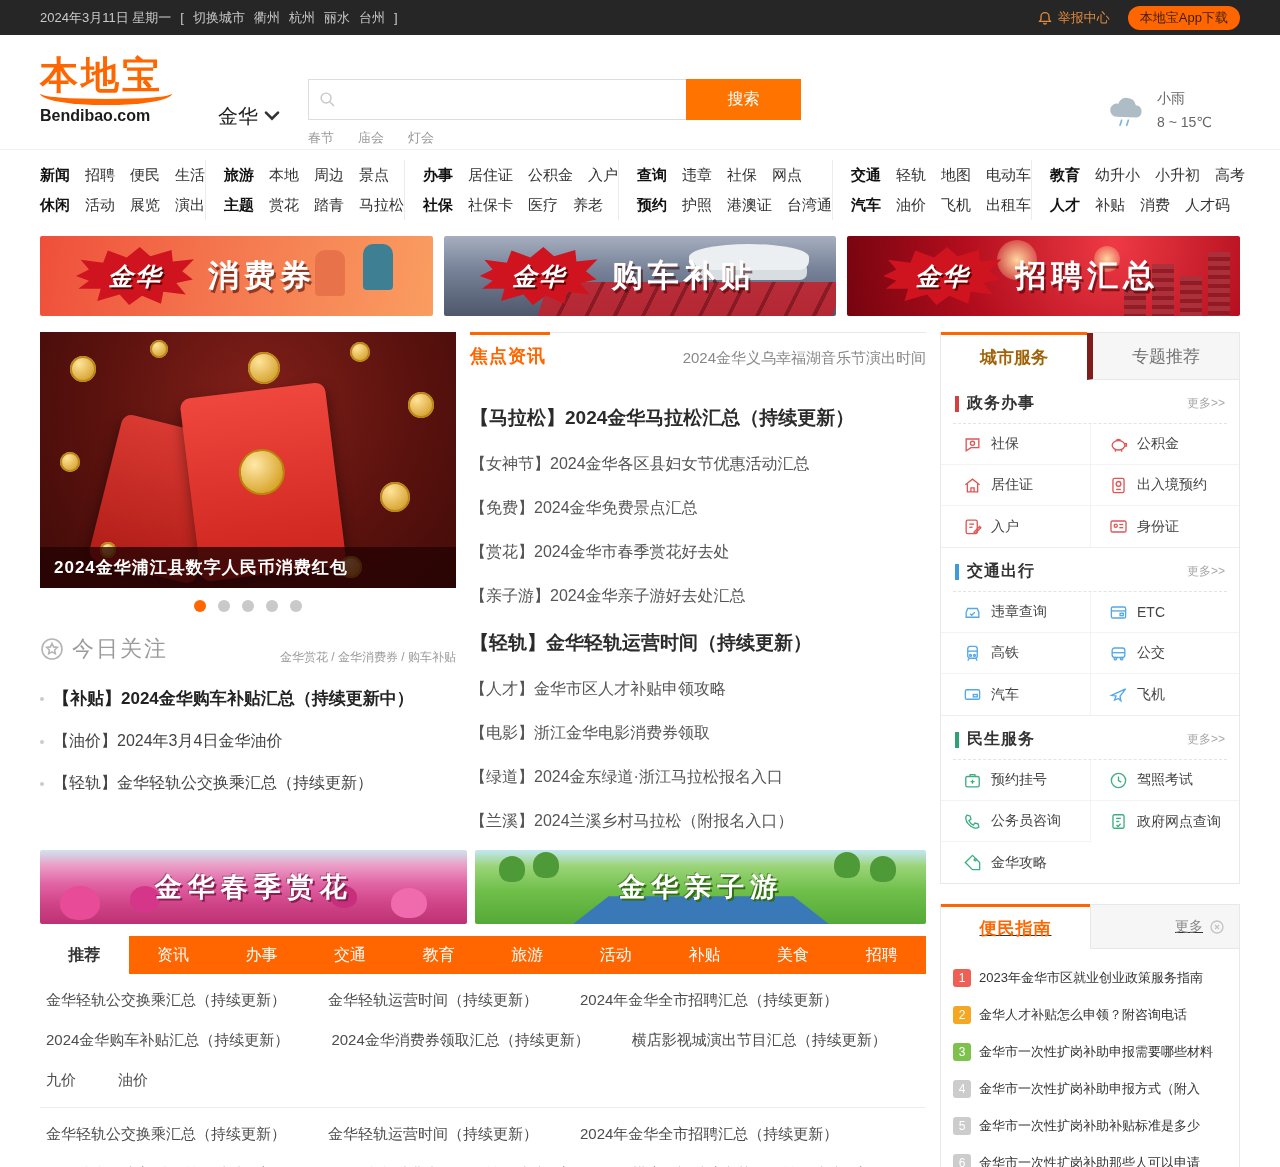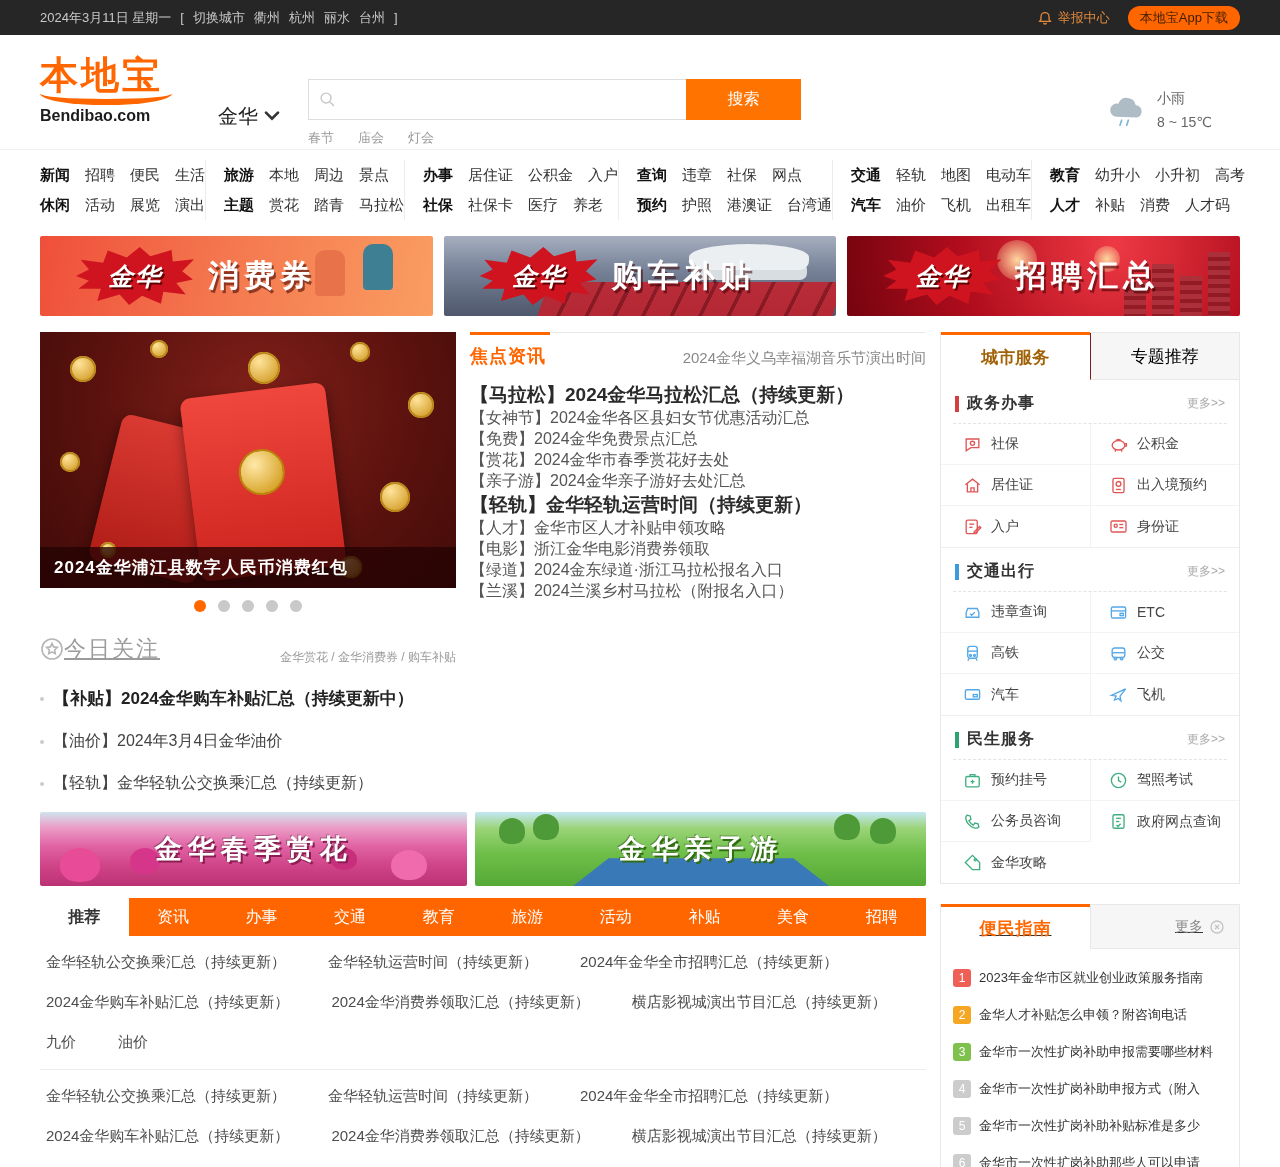--- a/index.html
+++ b/index.html
@@ -80,33 +80,33 @@
   .coin { position:absolute; border-radius:50%; background:radial-gradient(circle at 35% 30%,#ffe49a,#d29c28 80%); box-shadow:inset 0 0 0 2px #b9871a; }
   .hero-caption { position:absolute; left:0; right:0; bottom:0; background:rgba(36,3,3,.78);
     color:#fff; font-size:17px; font-weight:bold; padding:9px 14px; letter-spacing:1px; }
   .dots { display:flex; justify-content:center; gap:12px; padding:12px 0 4px; }
   .dot { width:12px; height:12px; border-radius:50%; background:#c9c9c9; cursor:pointer; }
   .dot.active { background:#f60; }
 
   
   .today { padding-top:16px; }
   .today-head { display:flex; align-items:baseline; border-top:2px solid #fff; }
-  .today-title { display:flex; align-items:center; gap:0; color:#9b9b9b; font-size:22px; letter-spacing:2px;text-decoration:underline; }
+  .today-title { display:flex; align-items:center; gap:8px; color:#9b9b9b; font-size:22px; letter-spacing:2px; }
   .today-kw { margin-left:auto; font-size:12px; color:#9b9b9b; }
   .today-item { display:flex; align-items:center; gap:9px; margin-top:21px; font-size:16px; color:#444; white-space:nowrap; }
   .today-item .bullet { width:4px; height:4px; background:#ccc; border-radius:50%; flex:none; }
   .today-item.bold { font-size:17px; font-weight:bold; color:#222; }
 
   
   .focus-col { width:456px; }
   .focus-head { display:flex; align-items:center; border-top:1px solid #e8e8e8; }
   .focus-tab { margin-top:-1px; border-top:3px solid #f60; padding:9px 4px 6px 0; color:#f60; font-size:18px; font-weight:bold; letter-spacing:1px; }
   .focus-headline { margin-left:auto; font-size:15px; color:#888; padding-top:10px; white-space:nowrap; }
   .focus-list { padding-top:8px; }
-  .focus-item { font-size:16px; color:#555; white-space:nowrap; }
+  .focus-item { margin-top:23px; font-size:16px; color:#555; white-space:nowrap; }
   .focus-item.bold { font-size:19px; font-weight:bold; color:#2b2b2b; }
 
   
   .mid-banners { display:flex; gap:8px; margin-top:18px; }
   .mid-banner { height:74px; border-radius:2px; position:relative; overflow:hidden;
     display:flex; align-items:center; justify-content:center; }
   .mid-banner .t { position:relative; z-index:2; color:#fff; font-size:27px; font-weight:bold; letter-spacing:6px;
     text-shadow:2px 2px 0 #4c7000, -1px -1px 0 rgba(0,0,0,.35); }
   .mb1 { width:440px; background:linear-gradient(180deg,#cfe4ee 0%,#eba0c8 20%,#e165a5 45%,#d04488 72%,#bb3274 100%); }
   .mb1 .t { text-shadow:2px 2px 0 #8c1d52, -1px -1px 0 rgba(0,0,0,.3); }
@@ -124,21 +124,21 @@
   .blink-group { display:flex; flex-wrap:wrap; column-gap:42px; row-gap:21px; padding:17px 6px; border-bottom:1px solid #ededed; }
   .blink-group:last-child { border-bottom:none; }
   .blink { font-size:15px; color:#4d4d4d; white-space:nowrap; }
 
   
   .sidebar { width:300px; }
   .svc-box { border:1px solid #e8e8e8; }
   .svc-tabs { display:flex; height:47px; }
   .svc-tab { flex:1; display:flex; align-items:center; justify-content:center; font-size:17px; cursor:pointer; }
   .svc-tab.active { color:#a16207; font-weight:bold; border-top:3px solid #f60; margin-top:-1px; background:#fff; }
-  .svc-tab.inactive { background:#f6f6f6; color:#000000; border-left:1px solid #7f1d1d; border-bottom:1px solid #e8e8e8; }
+  .svc-tab.inactive { background:#f6f6f6; color:#737373; border-left:6px solid #7f1d1d; border-bottom:1px solid #e8e8e8; }
   .svc-section-head { display:flex; align-items:center; padding:13px 14px 9px; }
   .svc-section-head .bar { width:4px; height:16px; margin-right:8px; }
   .svc-section-head .ttl { font-size:16px; color:#333; font-weight:bold; letter-spacing:1px; }
   .svc-more { margin-left:auto; font-size:12px; color:#aaa; }
   .svc-dash { border-bottom:1px dashed #e4e4e4; margin:0 12px; }
   .svc-grid { display:grid; grid-template-columns:1fr 1fr; }
   .svc-cell { height:41px; display:flex; align-items:center; gap:9px; padding-left:22px; border-bottom:1px solid #f3f3f3; font-size:14px; color:#444; cursor:pointer; white-space:nowrap; }
   .svc-cell:nth-child(even) { border-left:1px solid #f3f3f3; padding-left:18px; }
   .svc-grid .svc-cell:nth-last-child(-n+2) { border-bottom:none; }
   .sec-govt .icon { color:#e05656; } .sec-govt .bar { background:#d34040; }

